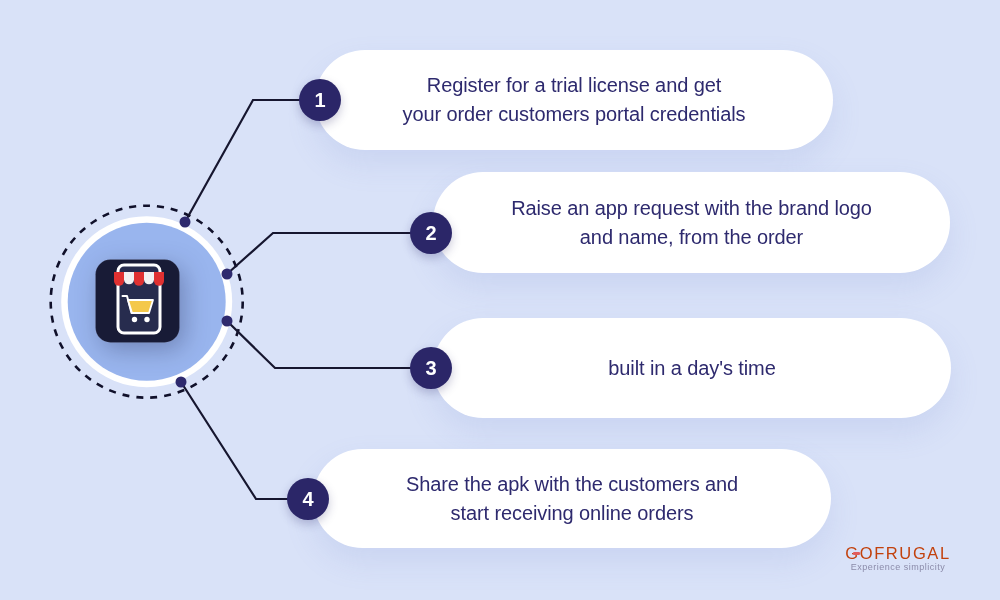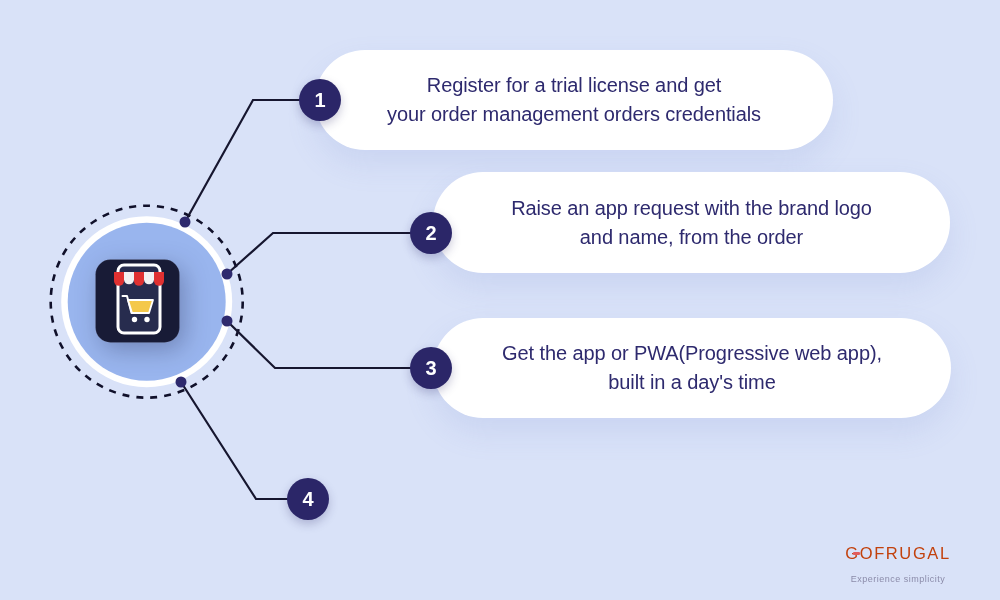--- a/index.html
+++ b/index.html
@@ -73,21 +73,21 @@
     position:absolute;
     right:0px;top:8px;
     width:7px;height:2.6px;
     background:#e25c5c;
     border-radius:1px;
   }
   .logo-tagline{
     color:#8b8ba9;
     font-size:9px;
     letter-spacing:.5px;
-    margin-top:12px;
+    margin-top:0;
     white-space:nowrap;
   }
 </style>
 </head>
 <body>
 
 <div class="canvas">
 
   <svg class="connector-layer" viewBox="0 0 1000 600" xmlns="http://www.w3.org/2000/svg">
     <circle cx="146.7" cy="301.7" r="96" fill="none" stroke="#10102a" stroke-width="2.6" stroke-dasharray="7 7"></circle>
@@ -121,33 +121,38 @@
       <path d="M27.5,37 H32 L36.5,54" fill="none" stroke="#ffffff" stroke-width="2" stroke-linecap="round" stroke-linejoin="round"></path>
       <path d="M33,41 H58 L54,54 H37 Z" fill="#f4c84b" stroke="#ffffff" stroke-width="1.8" stroke-linejoin="round"></path>
       <circle cx="39.5" cy="60.5" r="2.7" fill="#ffffff"></circle>
       <circle cx="52" cy="60.5" r="2.7" fill="#ffffff"></circle>
     </g>
   </svg>
 
   <div class="card card-1">
     <div class="card-text">
       <span>Register for a trial license and get</span>
-      <span>your order management orders credentials</span>
+      <span>your order customers portal credentials</span>
     </div>
   </div>
   <div class="card card-2">
     <div class="card-text">
       <span>Raise an app request with the brand logo</span>
       <span>and name, from the order</span>
     </div>
   </div>
   <div class="card card-3">
     <div class="card-text">
-      <span>Get the app or PWA(Progressive web app),</span>
       <span>built in a day's time</span>
+    </div>
+  </div>
+  <div class="card card-4">
+    <div class="card-text">
+      <span>Share the apk with the customers and</span>
+      <span>start receiving online orders</span>
     </div>
   </div>
 
   <div class="step-badge badge-1">1</div>
   <div class="step-badge badge-2">2</div>
   <div class="step-badge badge-3">3</div>
   <div class="step-badge badge-4">4</div>
 
   <div class="logo">
     <div class="logo-brand"><span class="logo-g">G</span><span>OFRUGAL</span></div>

